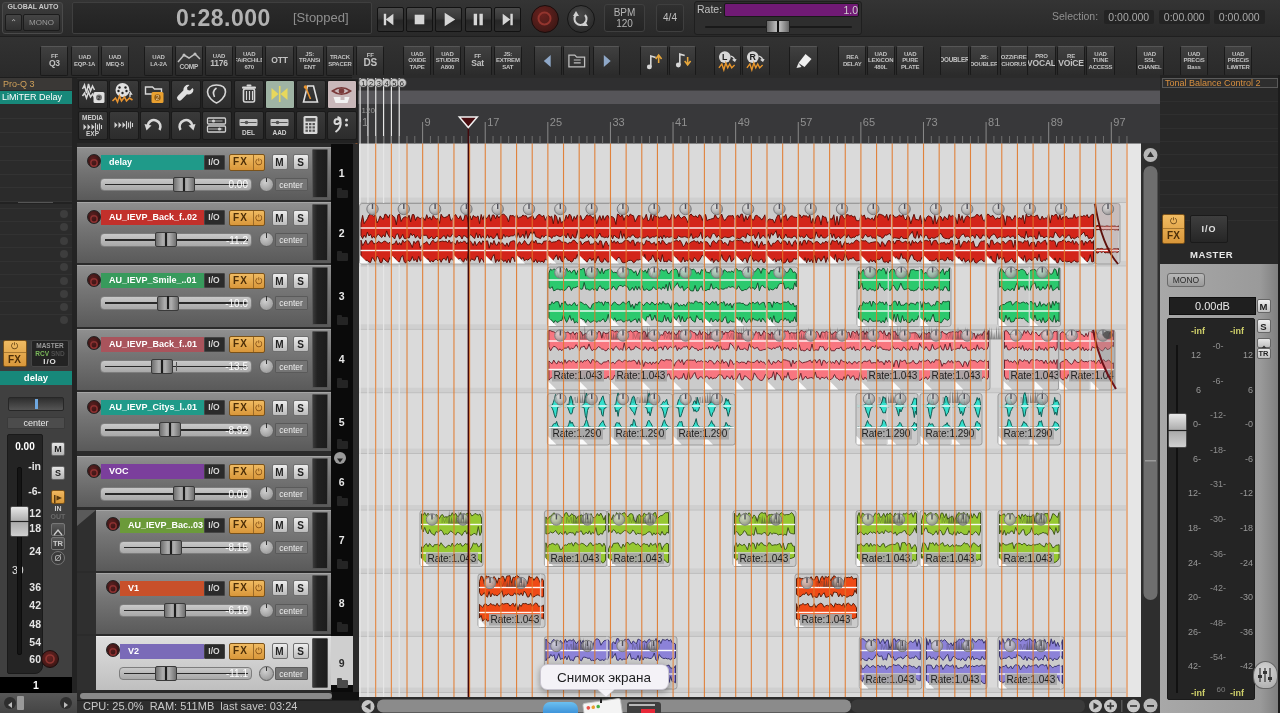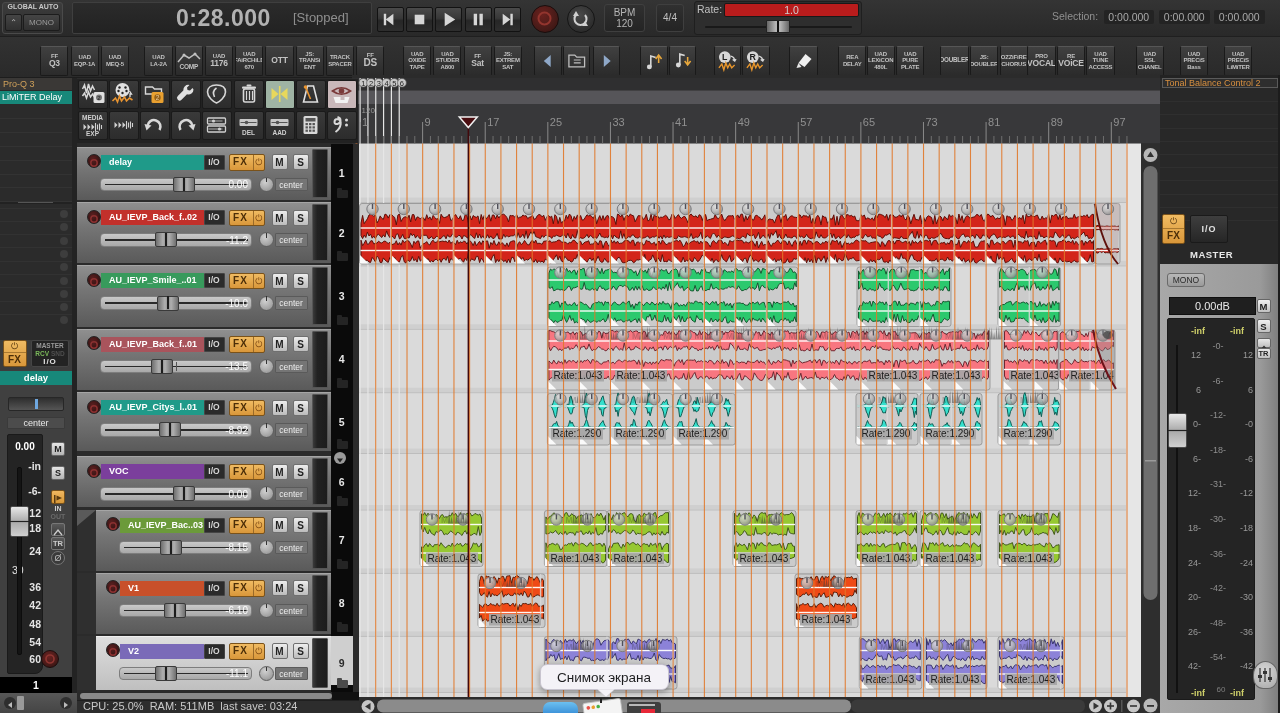--- a/index.html
+++ b/index.html
@@ -42,21 +42,21 @@
         <polygon points="5,10 11,10 8,5" fill="#d0d0d0"></polygon>
         <polygon points="14,15 20,15 17,20" fill="#d0d0d0" transform="rotate(180 17 17.5)"></polygon>
       </svg></div>
     <div class="abs" style="left:604px;top:4px;width:41px;height:28px;background:linear-gradient(#303030,#242424);border:1px solid #3f3f3f;border-radius:3px;color:#b5b5b5;">
       <div style="font-size:10px;text-align:center;margin-top:2px;">BPM</div>
       <div style="font-size:10px;text-align:center;">120</div>
     </div>
     <div class="abs" style="left:656px;top:4px;width:28px;height:28px;background:linear-gradient(#303030,#242424);border:1px solid #3f3f3f;border-radius:3px;color:#c0c0c0;font-size:10px;text-align:center;line-height:26px;">4/4</div>
     <div class="abs" style="left:694px;top:1px;width:168px;height:34px;background:#2e2e2e;border:1px solid #1f1f1f;border-radius:3px;"></div>
     <div class="abs" style="left:697px;top:3px;width:26px;height:13px;font-size:10.5px;color:#c0c0c0;line-height:13px;">Rate:</div>
-    <div class="abs" style="left:724px;top:3px;width:135px;height:13.5px;background:#b91c1c;border:1px solid #191919;border-radius:2px;color:#cfcfcf;font-size:10.5px;text-align:center;line-height:12px;">1.0</div>
+    <div class="abs" style="left:724px;top:3px;width:135px;height:13.5px;background:#701a75;border:1px solid #191919;border-radius:2px;color:#cfcfcf;font-size:10.5px;text-align:right;line-height:12px;">1.0</div>
     <div class="abs" style="left:705px;top:25.5px;width:147px;height:2px;background:#191919;border-radius:1px;"></div>
     <div class="abs" style="left:766px;top:20px;width:24px;height:13px;background:linear-gradient(90deg,#666,#b5b5b5 40%,#b5b5b5 60%,#666);border:1px solid #222;border-radius:1px;"></div>
     <div class="abs" style="left:777px;top:21px;width:2px;height:11px;background:#111;"></div>
     <div class="abs" style="left:1052px;top:10px;width:48px;height:13px;font-size:10.5px;color:#909090;line-height:13px;">Selection:</div>
     <div class="abs" style="left:1103.5px;top:9.5px;width:50.5px;height:14px;background:#232323;border-radius:2px;color:#a8a8a8;font-size:10.5px;text-align:center;line-height:14px;">0:00.000</div>
     <div class="abs" style="left:1159px;top:9.5px;width:50.5px;height:14px;background:#232323;border-radius:2px;color:#a8a8a8;font-size:10.5px;text-align:center;line-height:14px;">0:00.000</div>
     <div class="abs" style="left:1214px;top:9.5px;width:50.5px;height:14px;background:#232323;border-radius:2px;color:#a8a8a8;font-size:10.5px;text-align:center;line-height:14px;">0:00.000</div>
     <div class="abs" style="left:0;top:37px;width:1280px;height:41px;background:linear-gradient(#323232,#2a2a2a);border-bottom:1px solid #1d1d1d;"></div>
     <div class="abs btn" style="left:40.3px;top:45.5px;width:28.2px;height:30px;">
       <div class="tbtxt" style="width:100%;height:100%;color:#c2c2c2;font-weight:bold;">

